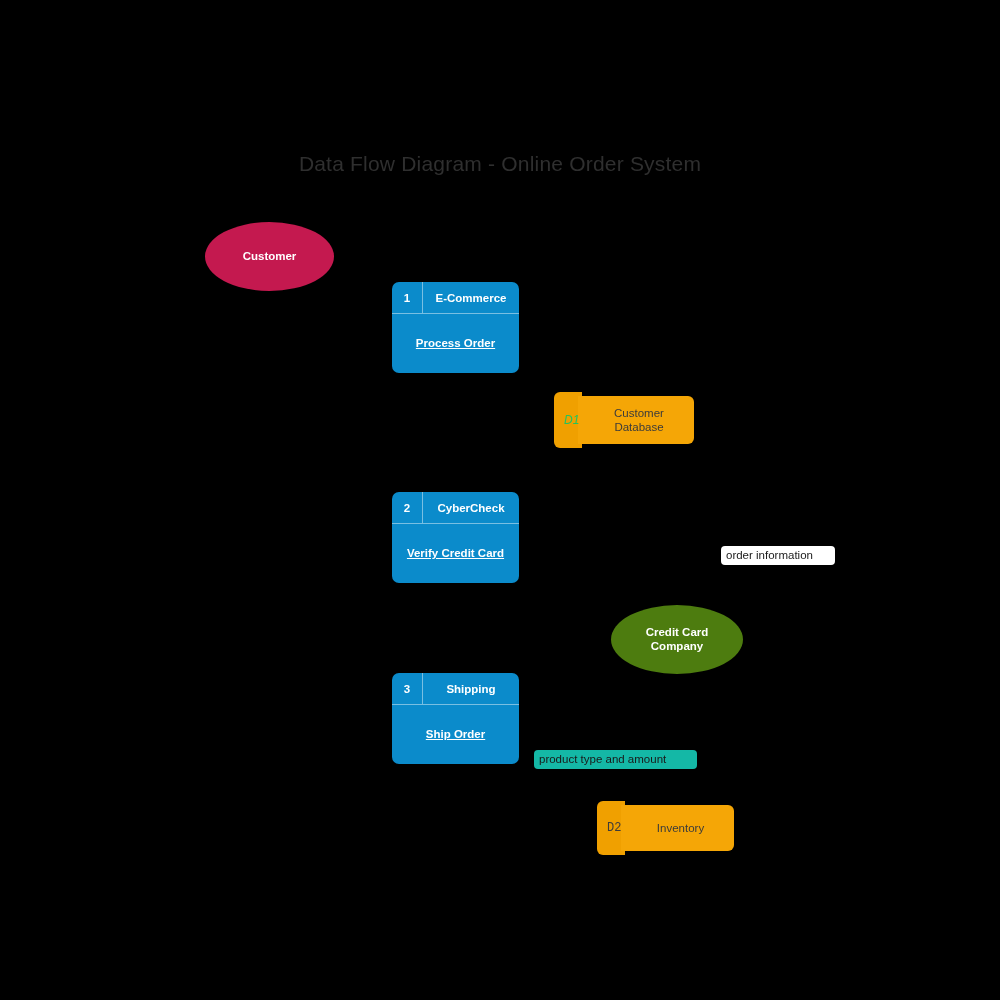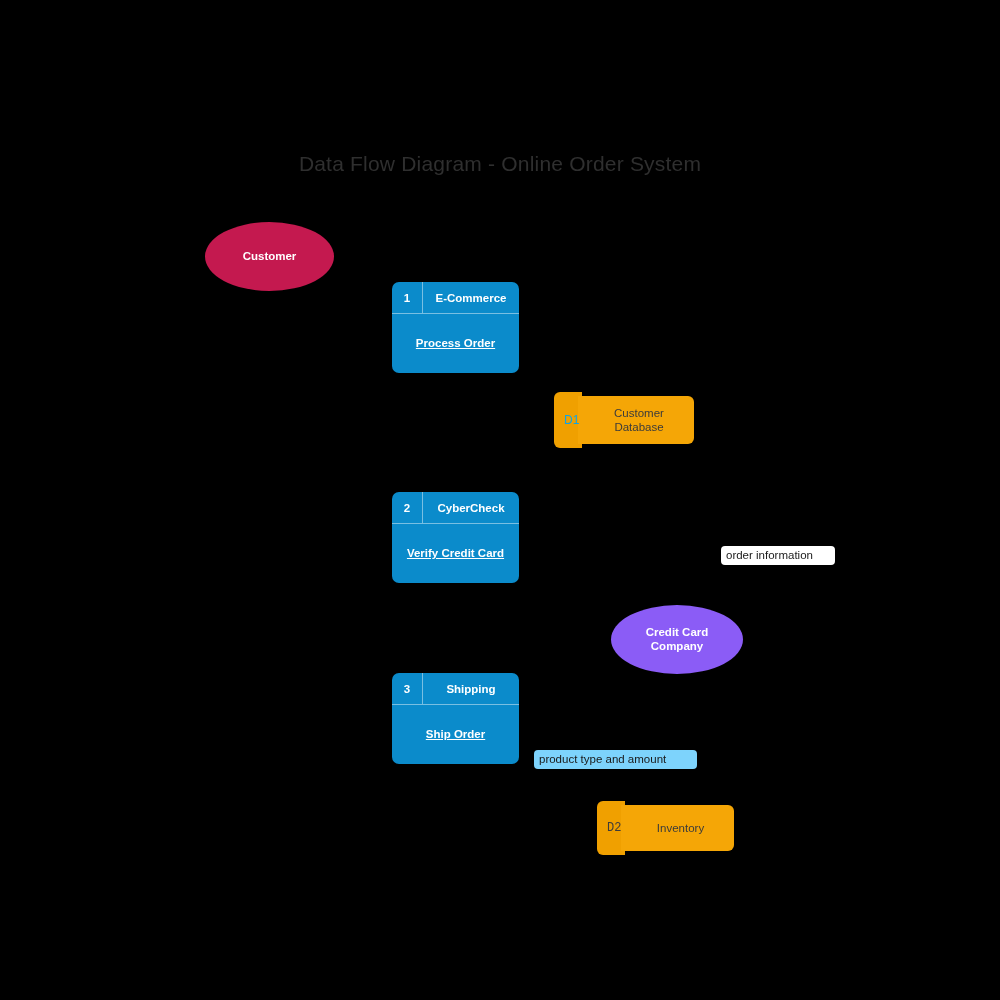--- a/index.html
+++ b/index.html
@@ -195,21 +195,21 @@
   </svg>
 
   <div id="diagram-title" style="color: rgb(47, 47, 47);">Data Flow Diagram - Online Order System</div>
 
   <div class="entity" id="ent-customer" style="left: 205px; top: 222px; width: 129px; height: 69px; background: rgb(196, 25, 79);">
     <div class="entity-label">
       <div>Customer</div>
     </div>
   </div>
 
-  <div class="entity" id="ent-ccc" style="left: 611px; top: 605px; width: 132px; height: 69px; background: #8b5cf6;">
+  <div class="entity" id="ent-ccc" style="left: 611px; top: 605px; width: 132px; height: 69px; background: #4d7c0f;">
     <div class="entity-label">
       <div>Credit Card</div>
       <div>Company</div>
     </div>
   </div>
 
   <div class="process" id="proc-1" style="left: 392px; top: 282px; width: 127px; height: 91px; background: rgb(11, 139, 203); color: rgb(255, 255, 255);">
     <div class="process-head">
       <div class="process-num">1</div>
       <div class="process-name">E-Commerce</div>
@@ -229,21 +229,21 @@
     <div class="process-head">
       <div class="process-num">3</div>
       <div class="process-name">Shipping</div>
     </div>
     <div class="process-body">Ship Order</div>
   </div>
 
   <div class="datastore" id="ds-1" style="left: 554px; top: 392px; width: 140px; height: 56px;">
     <div class="ds-cap" style="background: rgb(240, 160, 0);"></div>
     <div class="ds-main" style="background: rgb(245, 166, 6);"></div>
-    <div class="ds-id" style="color: #0ea5e9;">D1</div>
+    <div class="ds-id" style="color: #22c55e; font-style: italic;">D1</div>
     <div class="ds-name" style="color: rgb(59, 59, 59);">
       <div>
         <div>Customer</div>
         <div>Database</div>
       </div>
     </div>
   </div>
 
   <div class="datastore" id="ds-2" style="left: 597px; top: 801px; width: 137px; height: 54px;">
     <div class="ds-cap" style="background: rgb(240, 160, 0);"></div>
@@ -251,17 +251,17 @@
     <div class="ds-id" style="color: rgb(59, 59, 59); font-family: Liberation Mono, monospace;">D2</div>
     <div class="ds-name" style="color: rgb(59, 59, 59);">
       <div>Inventory</div>
     </div>
   </div>
 
   <div class="flow-label" id="fl-1" style="left: 721px; top: 546px; width: 114px; height: 19px; background: rgb(255, 255, 255); color: rgb(26, 26, 26);">
     <span>order information</span>
   </div>
 
-  <div class="flow-label" id="fl-2" style="left: 534px; top: 750px; width: 163px; height: 19px; background: #7dd3fc; color: rgb(26, 26, 26);">
+  <div class="flow-label" id="fl-2" style="left: 534px; top: 750px; width: 163px; height: 19px; background: #14b8a6; color: rgb(26, 26, 26);">
     <span>product type and amount</span>
   </div>
 
 </div>
 
 </body></html>

